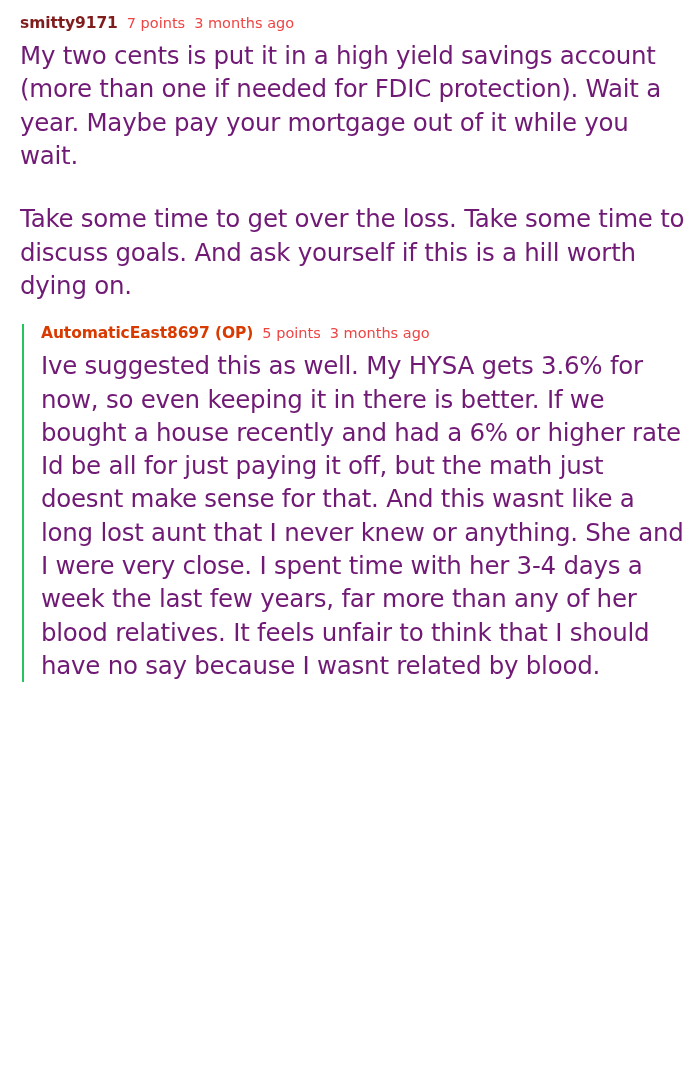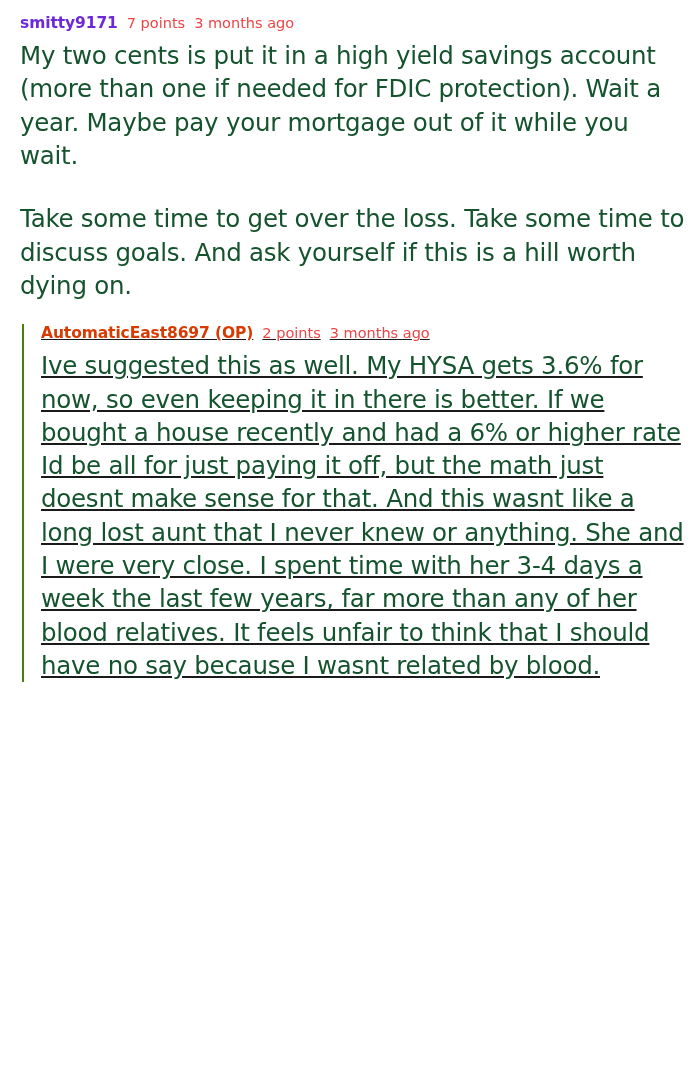--- a/index.html
+++ b/index.html
@@ -25,50 +25,49 @@
   .comment-meta {
     display: flex;
     align-items: baseline;
     gap: 9px;
     margin-bottom: 7px;
     white-space: nowrap;
   }
   .author {
     font-size: 15.5px;
     font-weight: bold;
-    color: #6d28d9;
+    color: #7f1d1d;
     letter-spacing: -0.1px;
   }
   .author.op {
     color: #d93a00;
   }
   .meta-dim {
     font-size: 14.5px;
     color: #ef4444;
     font-weight: normal;
   }
   .body-text {
     font-size: 24.5px;
     line-height: 1.36;
-    color: #14532d;
+    color: #701a75;
     letter-spacing: -0.25px;
     font-weight: 400;
   }
   .body-text p {
     margin: 0 0 30px 0;
   }
   .body-text p:last-child {
     margin-bottom: 0;
   }
   .reply {
     margin-top: 22px;
     padding-left: 17px;
-    border-left: 2px solid #4d7c0f;
+    border-left: 2px solid #22c55e;
     margin-left: 2px;
-    text-decoration: underline;
   }
   .reply .body-text {
     padding-right: 4px;
   }
 </style>
 </head>
 <body>
 
 <div class="thread">
 
@@ -79,21 +78,21 @@
       <span class="meta-dim">3 months ago</span>
     </div>
     <div class="body-text">
       <p>My two cents is put it in a high yield savings account (more than one if needed for FDIC protection). Wait a year. Maybe pay your mortgage out of it while you wait.</p>
       <p>Take some time to get over the loss. Take some time to discuss goals. And ask yourself if this is a hill worth dying on.</p>
     </div>
 
     <div class="reply comment">
       <div class="comment-meta">
         <span class="author op">AutomaticEast8697 (OP)</span>
-        <span class="meta-dim">2 points</span>
+        <span class="meta-dim">5 points</span>
         <span class="meta-dim">3 months ago</span>
       </div>
       <div class="body-text">
         <p>Ive suggested this as well. My HYSA gets 3.6% for now, so even keeping it in there is better. If we bought a house recently and had a 6% or higher rate Id be all for just paying it off, but the math just doesnt make sense for that. And this wasnt like a long lost aunt that I never knew or anything. She and I were very close. I spent time with her 3-4 days a week the last few years, far more than any of her blood relatives. It feels unfair to think that I should have no say because I wasnt related by blood.</p>
       </div>
     </div>
   </div>
 
 </div>
 

